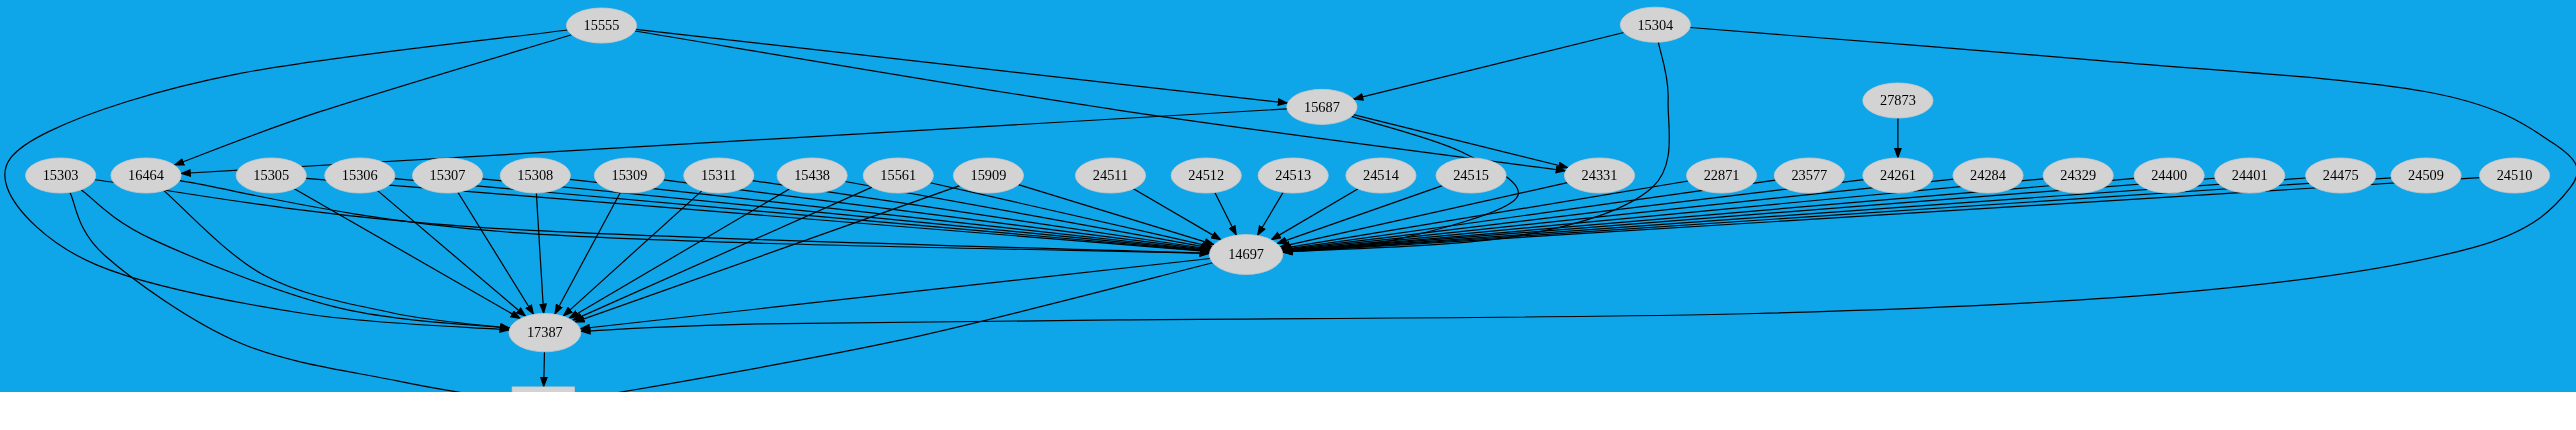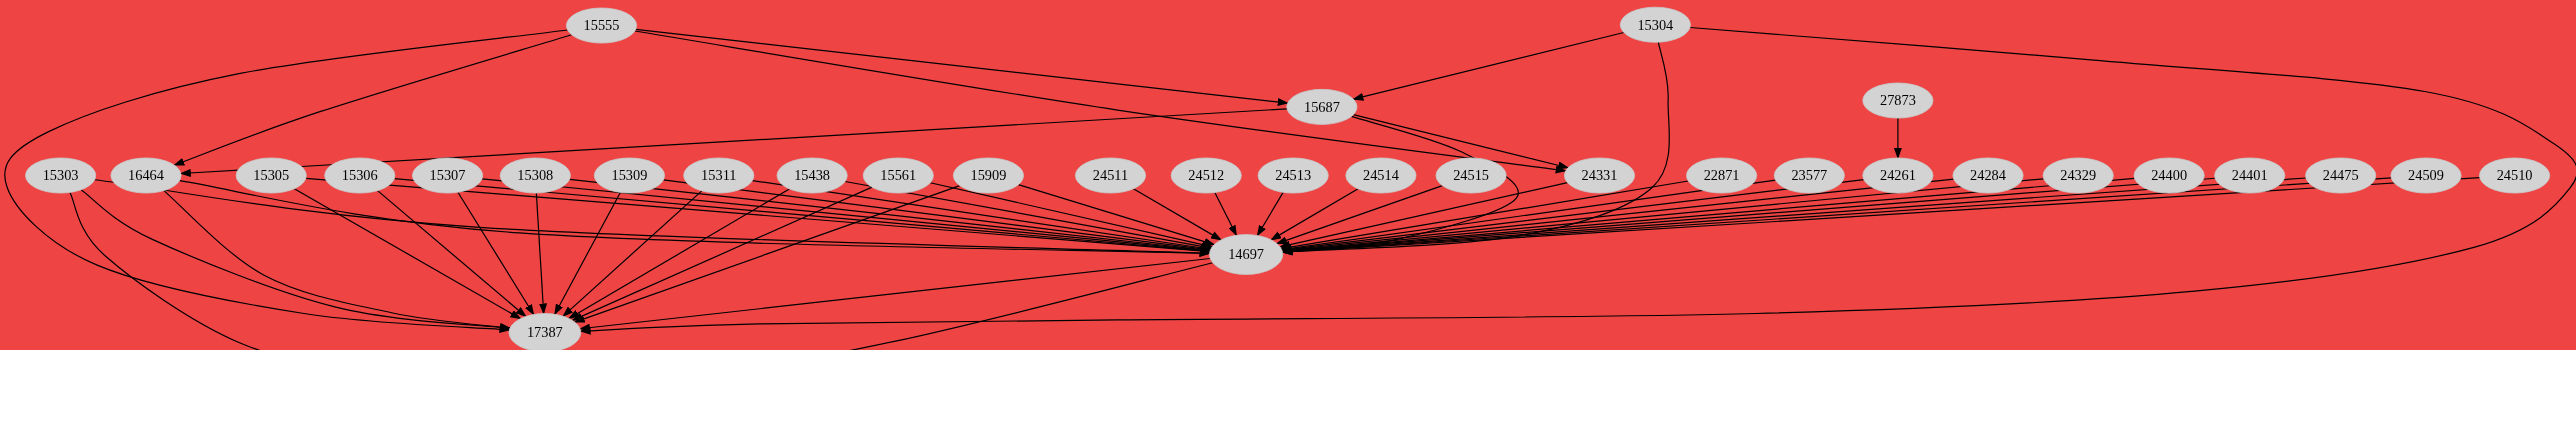--- a/index.html
+++ b/index.html
@@ -1,20 +1,20 @@
 <!DOCTYPE html>
 <html style="font-size:12.8px"><head>
 <meta charset="utf-8">
 <style>
   html, body { margin: 0; padding: 0; background: #ffffff; }
   .stage {
     position: relative;
     width: 2576px;
-    height: 350px;
-    background: #ef4444;
+    height: 392px;
+    background: #0ea5e9;
     overflow: hidden;
   }
   svg { display: block; }
   .edge {
     fill: none;
     stroke: #000000;
     stroke-width: 1.5;
   }
   .node-shape { stroke-width: 1; }
   .node-label {

